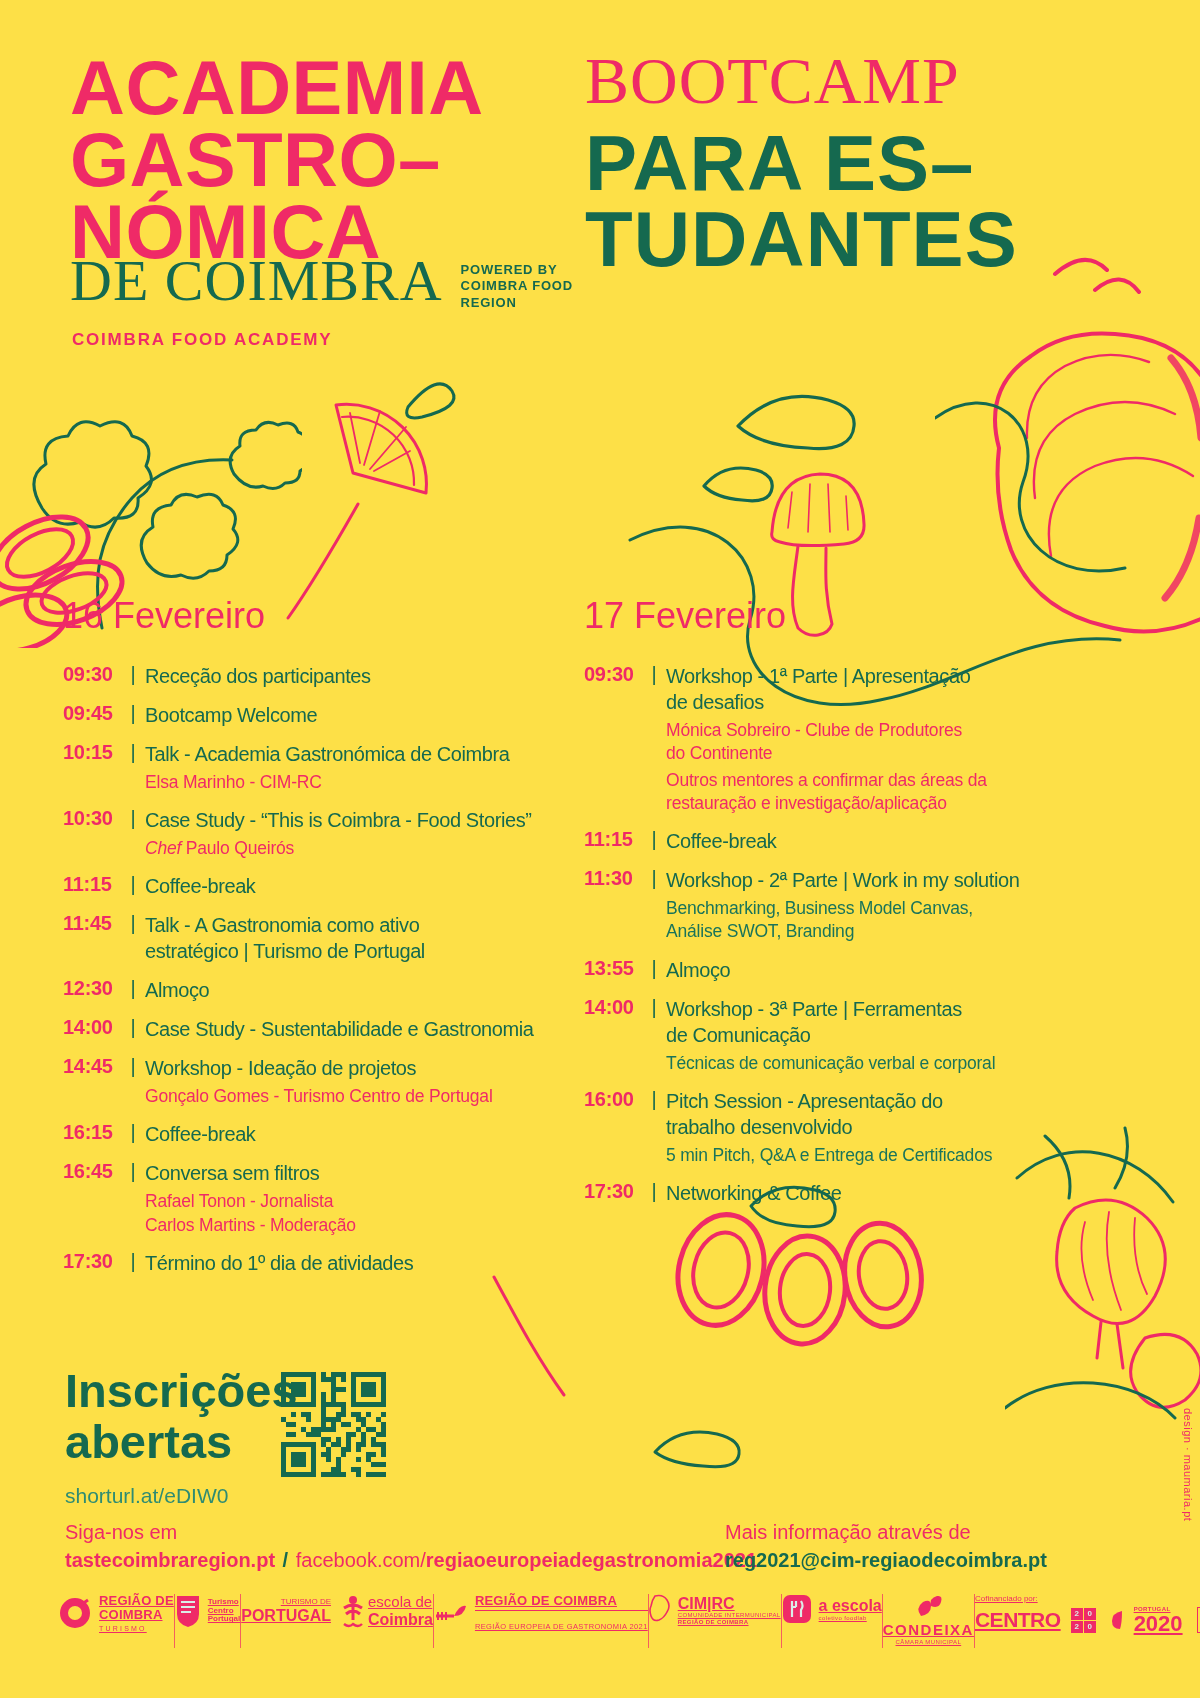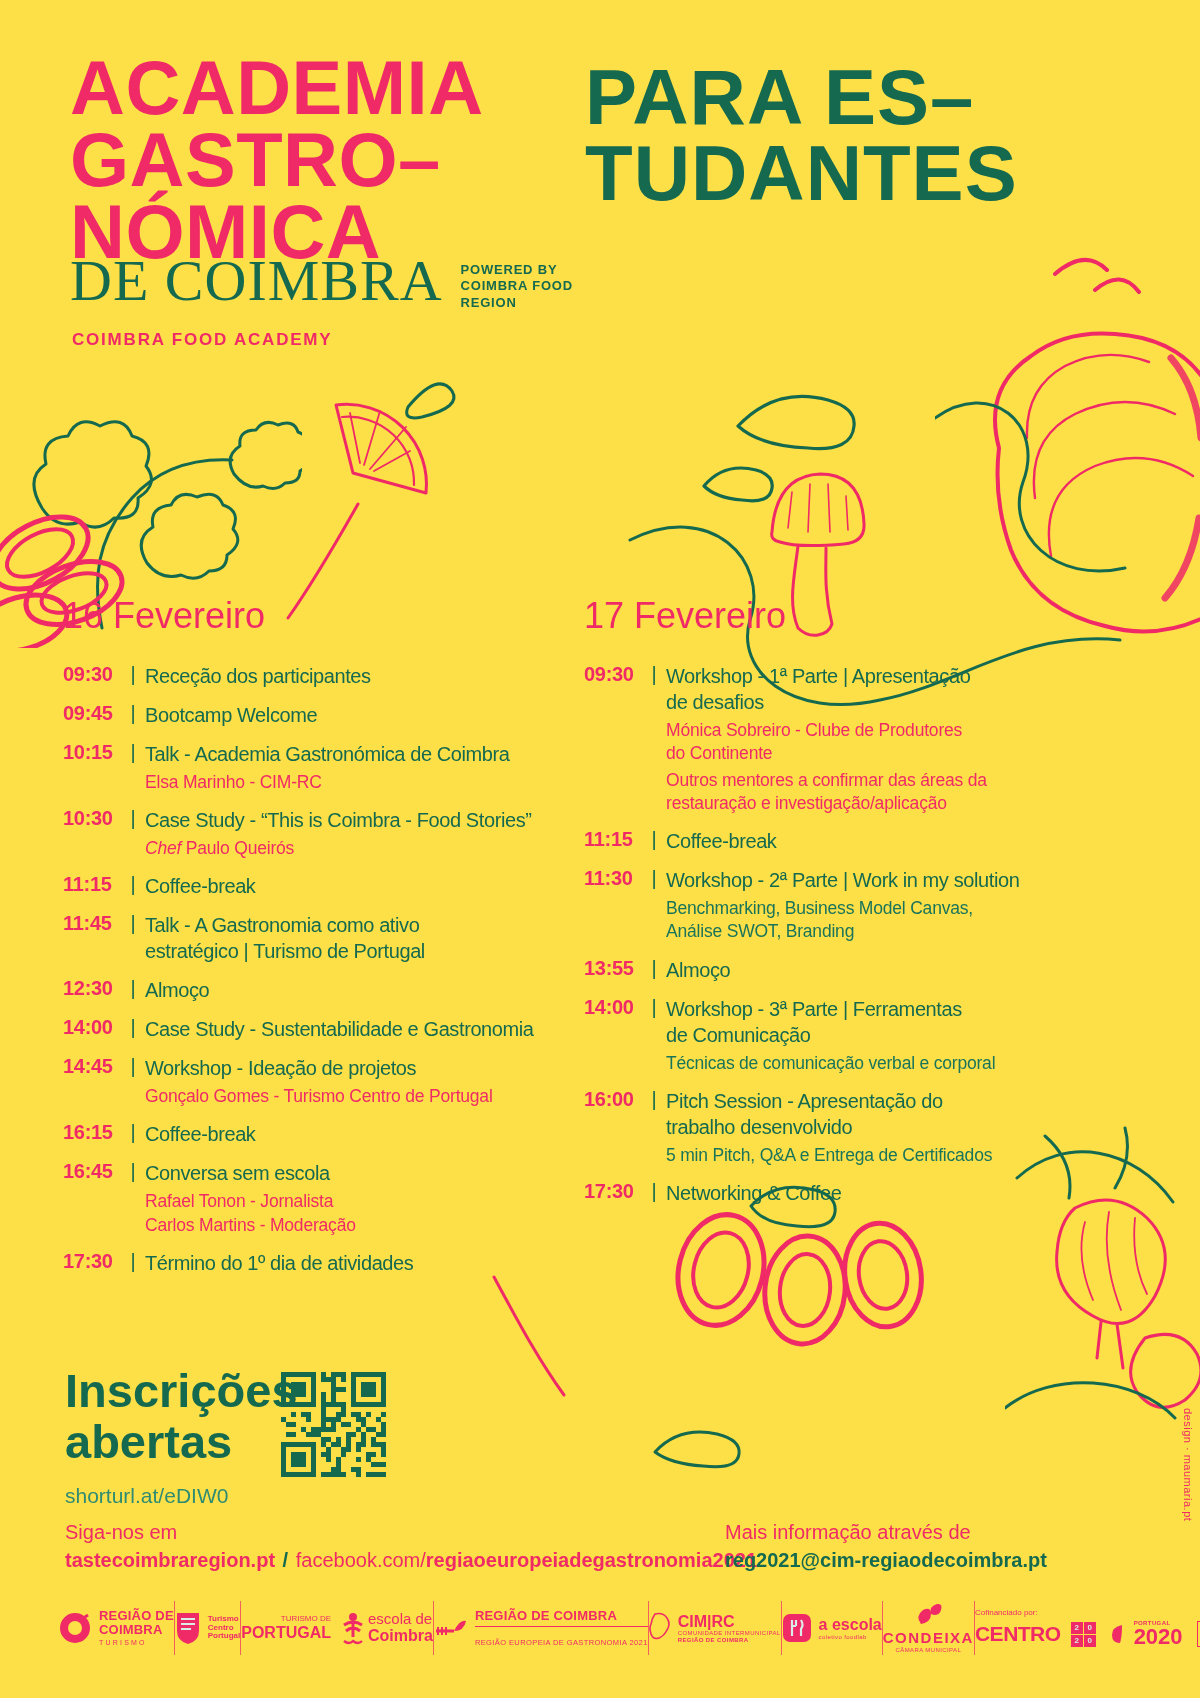--- a/index.html
+++ b/index.html
@@ -69,22 +69,23 @@
   .info-label{font-size:20px; color:#EF2A67; font-weight:400;}
   .info-line{font-size:20px; margin-top:5px;}
   .info-line .b{font-weight:700;}
   #follow .info-line{color:#EF2A67;}
   #follow .slash{color:#15694F; font-weight:700; padding:0 2px;}
   #contact .info-line{color:#15694F; font-weight:700;}
 
   
   #footer-bar{
     left:58px; top:1594px; width:1084px; height:68px;
-    display:flex; align-items:center; justify-content:space-between;
+    display:flex; align-items:flex-start; justify-content:space-between;
     color:#EF2A67;
+    text-decoration:underline;
   }
   .lg{display:flex; align-items:center; gap:7px; white-space:nowrap;}
   .divider{width:1px; height:54px; background:#EF2A67; opacity:.7; flex:0 0 1px;}
   .stack{display:flex; flex-direction:column; line-height:1.1;}
   .t-xxs{font-size:6px; letter-spacing:.4px;}
   .t-xs{font-size:8px; font-weight:700;}
   .t-s{font-size:15px; font-weight:700;}
   .t-m{font-size:13px; font-weight:700; letter-spacing:.2px;}
   .t-l{font-size:16px; font-weight:700;}
   .t-spaced{letter-spacing:2.2px; font-weight:400; font-size:7px; margin-top:2px;}
@@ -204,20 +205,21 @@
 
   <div class="abs" id="subtitle-row">
     <div id="subtitle-serif">DE COIMBRA</div>
     <div id="powered-by">POWERED BY
 COIMBRA FOOD
 REGION</div>
   </div>
   <div class="abs" id="tagline">COIMBRA FOOD ACADEMY</div>
 
   <div class="abs" id="event-block">
+    <div id="event-serif">BOOTCAMP</div>
     <div id="event-sans">PARA ES–
 TUDANTES</div>
   </div>
 
   <div class="abs col" id="day1">
     <div class="day-heading">16 Fevereiro</div>
 
     <div class="item">
       <span class="time">09:30</span>
       <span class="sep">|</span>
@@ -289,21 +291,21 @@
       <span class="time">16:15</span>
       <span class="sep">|</span>
       <span class="titlewrap">
           <span class="ititle">Coffee-break</span>
         </span>
     </div>
     <div class="item">
       <span class="time">16:45</span>
       <span class="sep">|</span>
       <span class="titlewrap">
-        <span class="ititle">Conversa sem escola</span>
+        <span class="ititle">Conversa sem filtros</span>
         <span class="sub pink">Rafael Tonon - Jornalista</span>
         <span class="sub pink" style="margin-top:1px">Carlos Martins - Moderação</span>
       </span>
     </div>
     <div class="item">
       <span class="time">17:30</span>
       <span class="sep">|</span>
       <span class="titlewrap">
           <span class="ititle">Término do 1º dia de atividades</span>
         </span>

